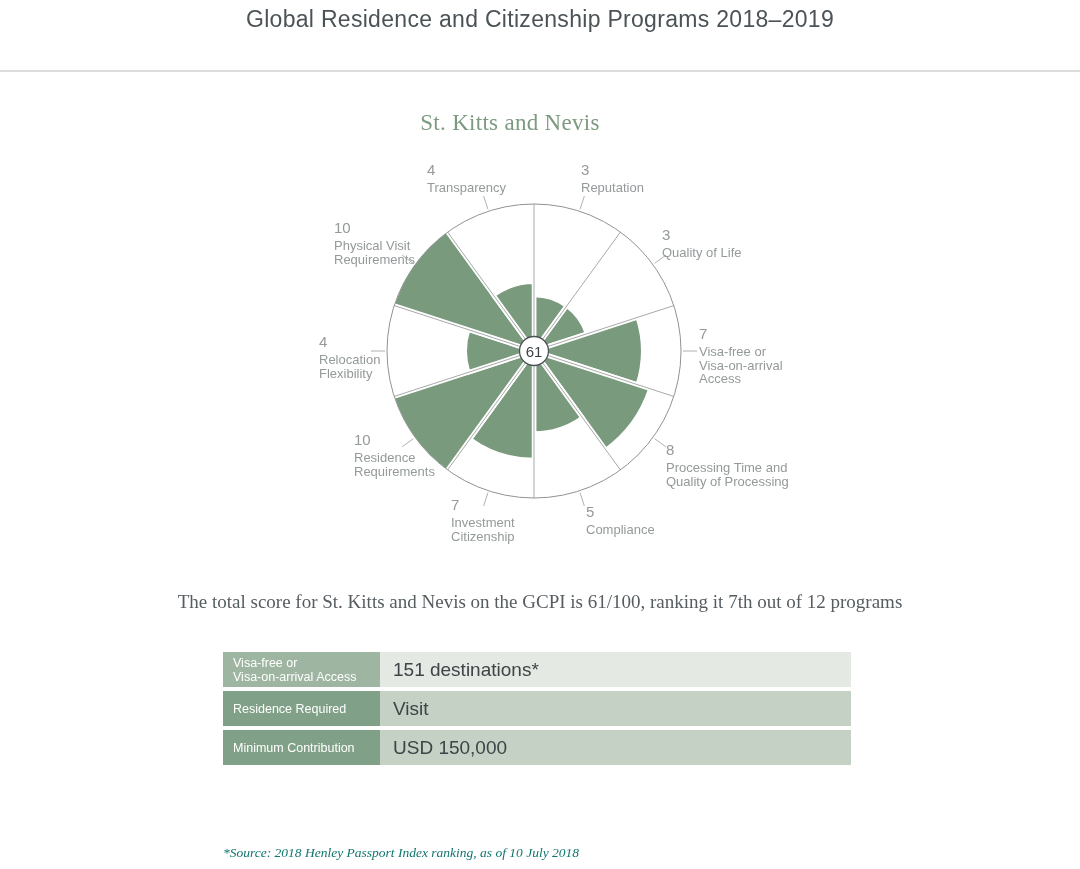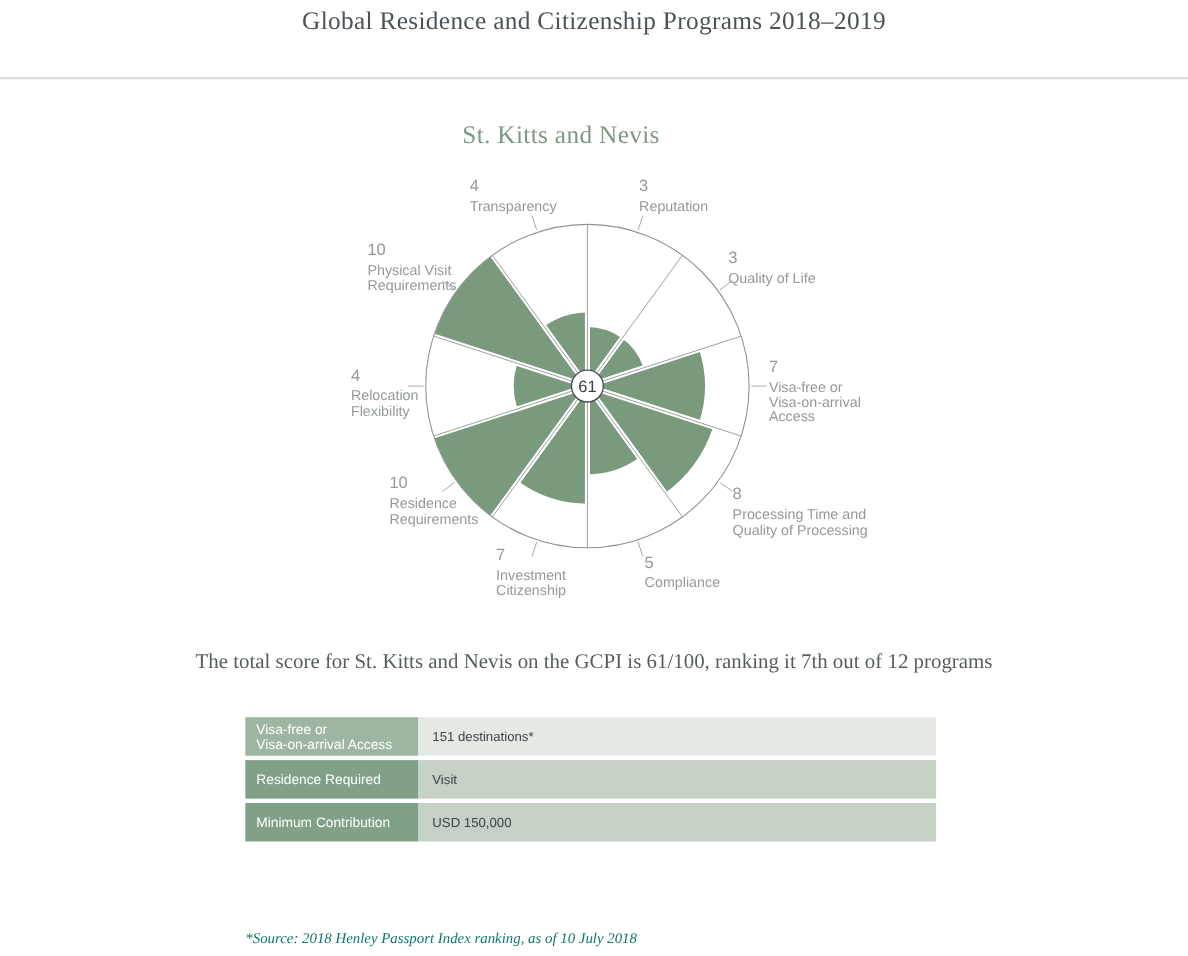--- a/index.html
+++ b/index.html
@@ -2,21 +2,21 @@
 <html style="--title-color: #4b5357; --subtitle-color: #7d9a81; --label-a: #9eb5a1; --label-b: #80a187; --value-a: #e4e9e3; --value-b: #c4d1c4;"><head>
 <meta charset="utf-8">
 <style>
   html,body{margin:0;padding:0;}
   body{
     width:1080px;height:869px;background:#ffffff;position:relative;overflow:hidden;
     font-family:"Liberation Sans",sans-serif;
   }
   .page-title{
     position:absolute;top:6px;left:0;width:1080px;text-align:center;
-    font-family:Liberation Serif, serif;font-size:23px;letter-spacing:.3px;
+    font-family:Liberation Sans, sans-serif;font-size:23px;letter-spacing:.3px;
     color:var(--title-color,#4b5357);
   }
   .divider{position:absolute;top:70px;left:0;width:1080px;height:2px;background:#dcdddd;}
   .chart-title{
     position:absolute;top:110px;left:0;width:1020px;text-align:center;
     font-family:"Liberation Serif",serif;font-size:23px;letter-spacing:.3px;
     color:var(--subtitle-color,#7d9a81);
   }
   #rose-svg{position:absolute;left:366px;top:183px;width:336px;height:336px;}
   .cat-label{position:absolute;color:#94999a;}
@@ -27,21 +27,21 @@
     font-family:Liberation Serif, serif;font-size:19px;color:#565d61;
   }
   .score-table{position:absolute;left:223px;top:652px;width:628px;}
   .trow{display:flex;height:35px;margin-bottom:4px;}
   .tlabel{
     width:157px;flex:0 0 157px;display:flex;align-items:center;box-sizing:border-box;
     padding-left:10px;color:#ffffff;font-size:12.5px;line-height:14px;white-space:pre-line;
   }
   .tvalue{
     flex:1;display:flex;align-items:center;box-sizing:border-box;
-    padding-left:13px;font-size:12px;color:#3e4447;
+    padding-left:13px;font-size:19px;color:#3e4447;
   }
   .row-a .tlabel{background:var(--label-a,#9eb5a1);}
   .row-a .tvalue{background:var(--value-a,#e4e9e3);}
   .row-b .tlabel{background:var(--label-b,#80a187);}
   .row-b .tvalue{background:var(--value-b,#c4d1c4);}
   .footnote{
     position:absolute;left:223px;top:845px;
     font-family:"Liberation Serif",serif;font-style:italic;font-size:13.5px;color:#0f766e;
   }
 </style>

